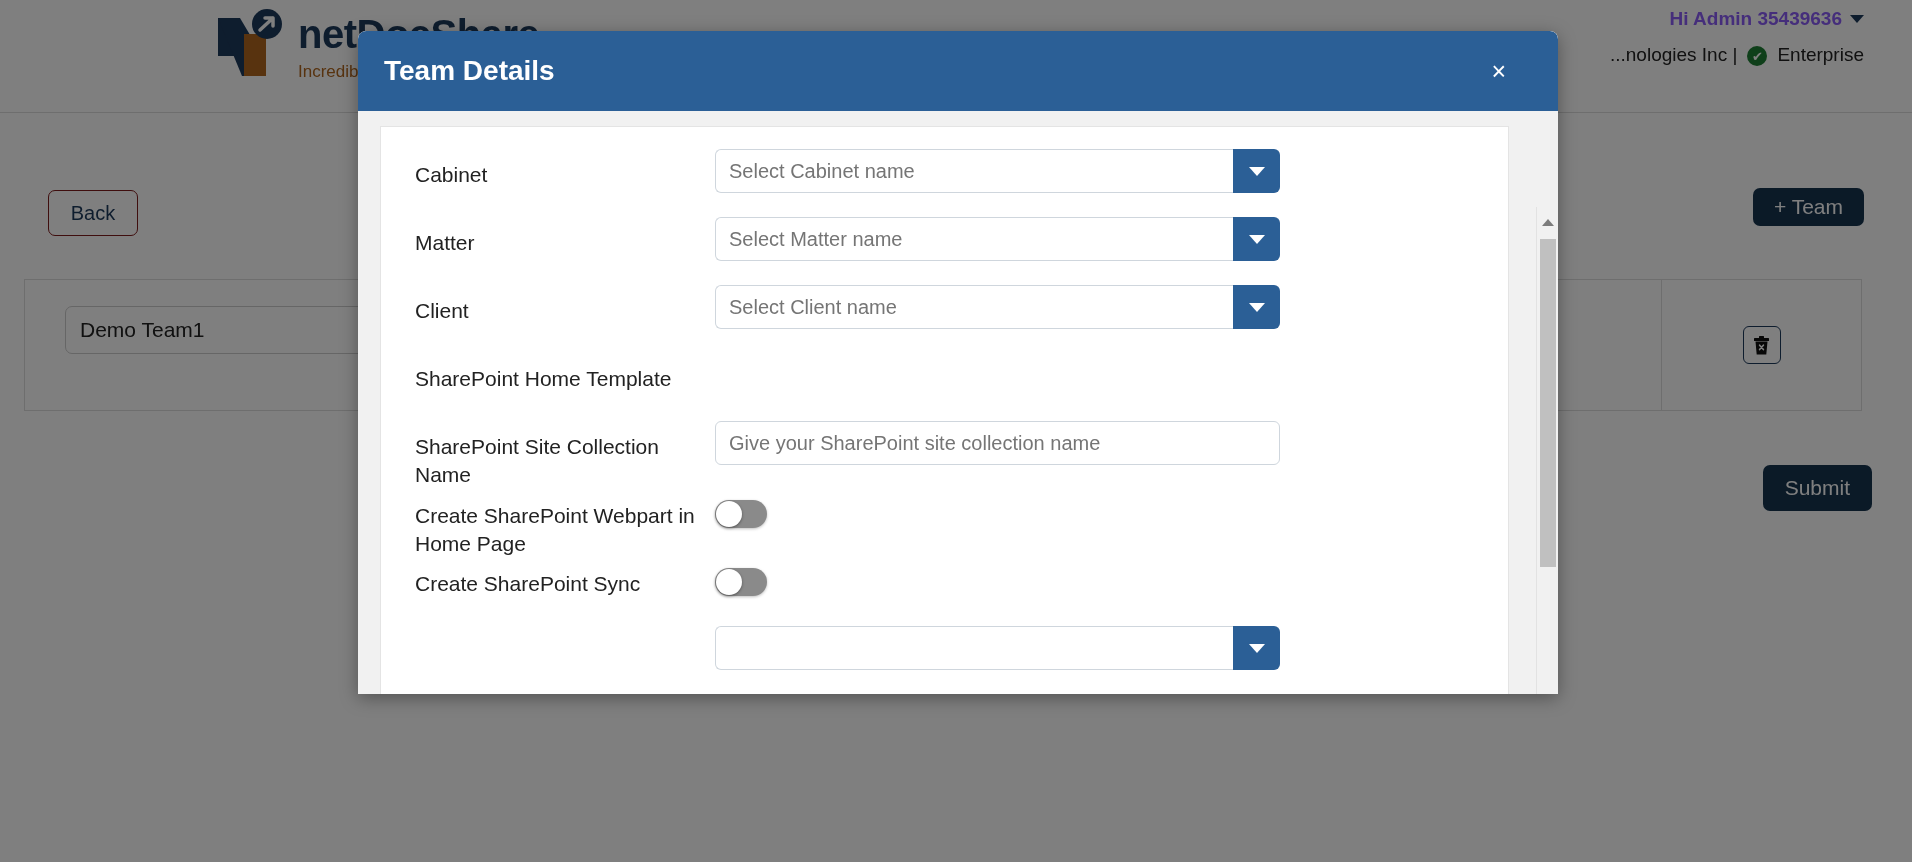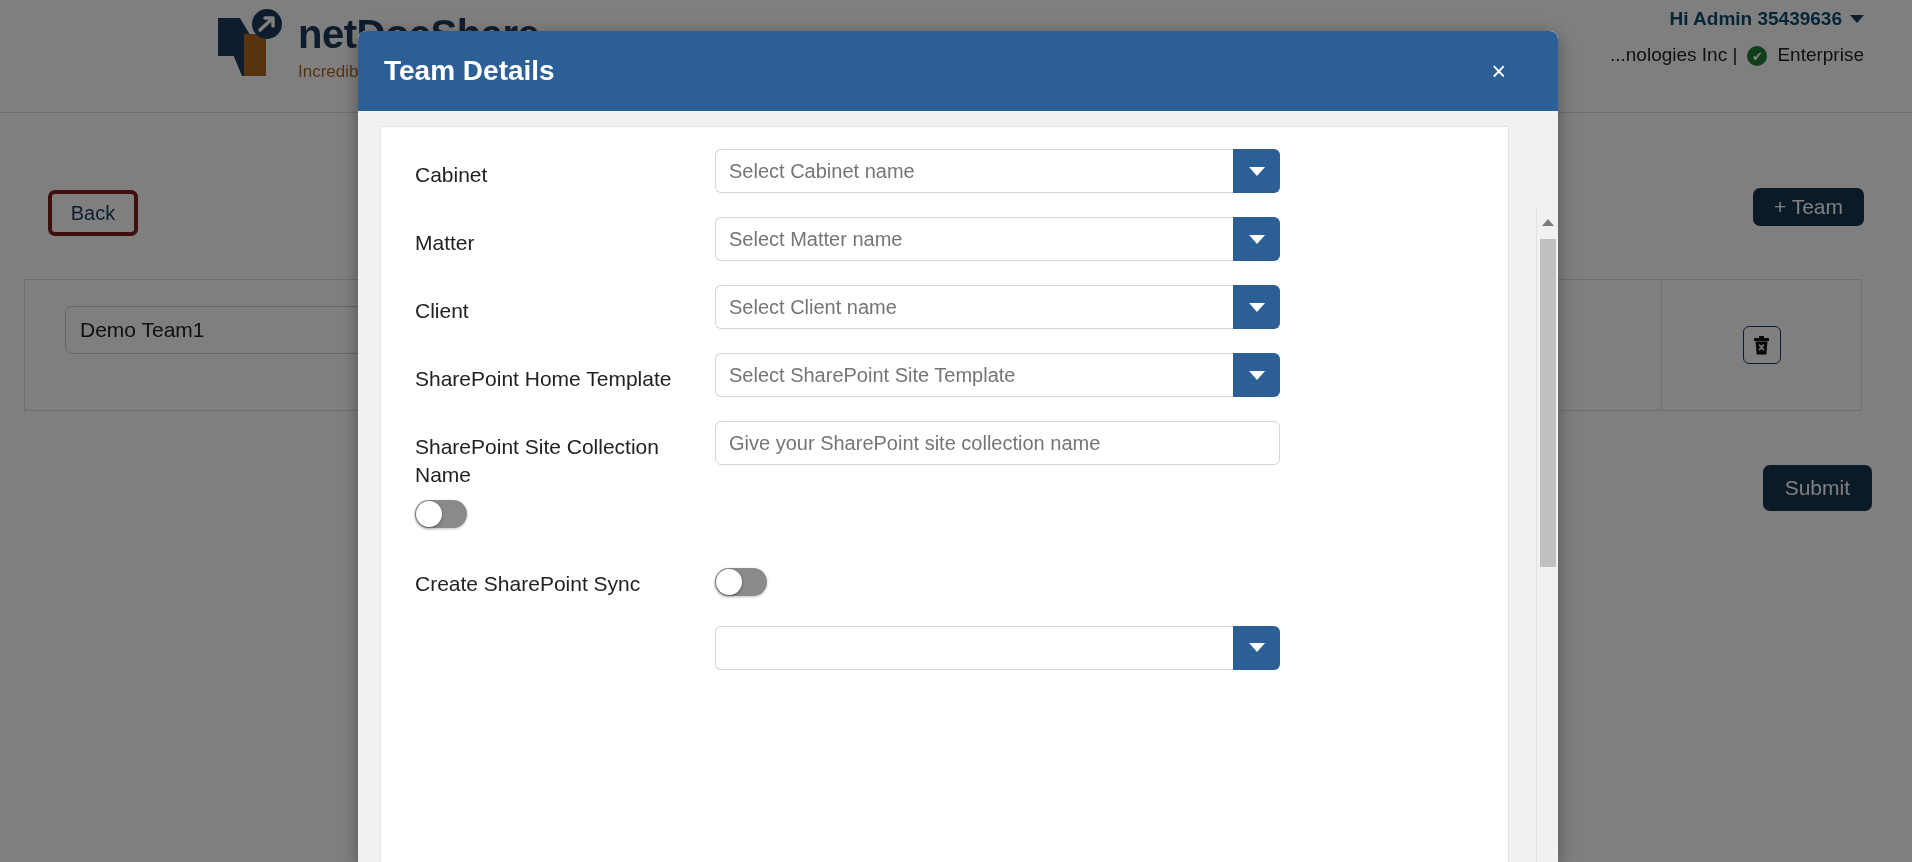--- a/index.html
+++ b/index.html
@@ -38,21 +38,21 @@
   .brand-tag {
     font-size: 17px; color: #b0661f; margin-top: 8px;
   }
 
   .header-right {
     position: absolute;
     right: 48px; top: 8px;
     text-align: right;
   }
   .hi-admin {
-    font-size: 19px; font-weight: bold; color: #0c4a6e;
+    font-size: 19px; font-weight: bold; color: #8b5cf6;
     display: flex; align-items: center; justify-content: flex-end; gap: 8px;
   }
   .caret-down {
     width: 0; height: 0;
     border-left: 7px solid transparent;
     border-right: 7px solid transparent;
     border-top: 8px solid #1d3a5c;
     display: inline-block;
   }
   .org-line {
@@ -69,21 +69,21 @@
 
   .page-body { position: relative; padding: 0 48px; }
 
   .btn {
     font-family: "Liberation Sans", sans-serif;
     cursor: pointer; border: none;
   }
   .btn-back {
     position: absolute; left: 48px; top: 77px;
     width: 90px; height: 46px;
-    border: 4px solid #7f1d1d; border-radius: 7px;
+    border: 1px solid #7f1d1d; border-radius: 7px;
     background: #ffffff; color: #1d3a5c;
     font-size: 20px;
   }
   .btn-add-team {
     position: absolute; right: 48px; top: 75px;
     padding: 7px 21px;
     border-radius: 7px;
     background: #16344f; color: #ffffff;
     font-size: 21px;
   }
@@ -128,21 +128,21 @@
   
   #overlay {
     position: absolute; inset: 0;
     background: rgba(0,0,0,0.5);
   }
 
   
   #modal {
     position: absolute;
     left: 358px; top: 31px;
-    width: 1200px; height: 831px;
+    width: 1200px; height: 663px;
     background: #f1f1f1;
     border-radius: 8px 8px 0 0;
     box-shadow: 0 4px 18px rgba(0,0,0,0.35);
     overflow: hidden;
   }
   .modal-header {
     height: 80px;
     background: #2b5f96;
     border-radius: 8px 8px 0 0;
     position: relative;
@@ -376,38 +376,31 @@
             <input class="select-input" type="text" readonly="" placeholder="Select Client name" style="">
             <button class="select-btn">
               <span class="tri-down"></span>
             </button>
           </div>
         </div>
       </div>
 
       <div class="form-row">
         <div class="form-label">SharePoint Home Template</div>
-        <div class="form-control">
-          <div class="select-wrap">
-            <input class="select-input" type="text" readonly="" placeholder="Select SharePoint Site Template" style="">
-            <button class="select-btn">
-              <span class="tri-down"></span>
-            </button>
-          </div>
-        </div>
       </div>
 
       <div class="form-row">
         <div class="form-label">SharePoint Site Collection Name</div>
         <div class="form-control">
           <input class="text-input" type="text" placeholder="Give your SharePoint site collection name" style="">
         </div>
       </div>
 
       <div class="form-row">
+        <div class="form-label">Create SharePoint Webpart in Home Page</div>
         <div class="form-control">
           <div class="toggle">
             <span class="knob"></span>
           </div>
         </div>
       </div>
 
       <div class="form-row">
         <div class="form-label">Create SharePoint Sync</div>
         <div class="form-control">

